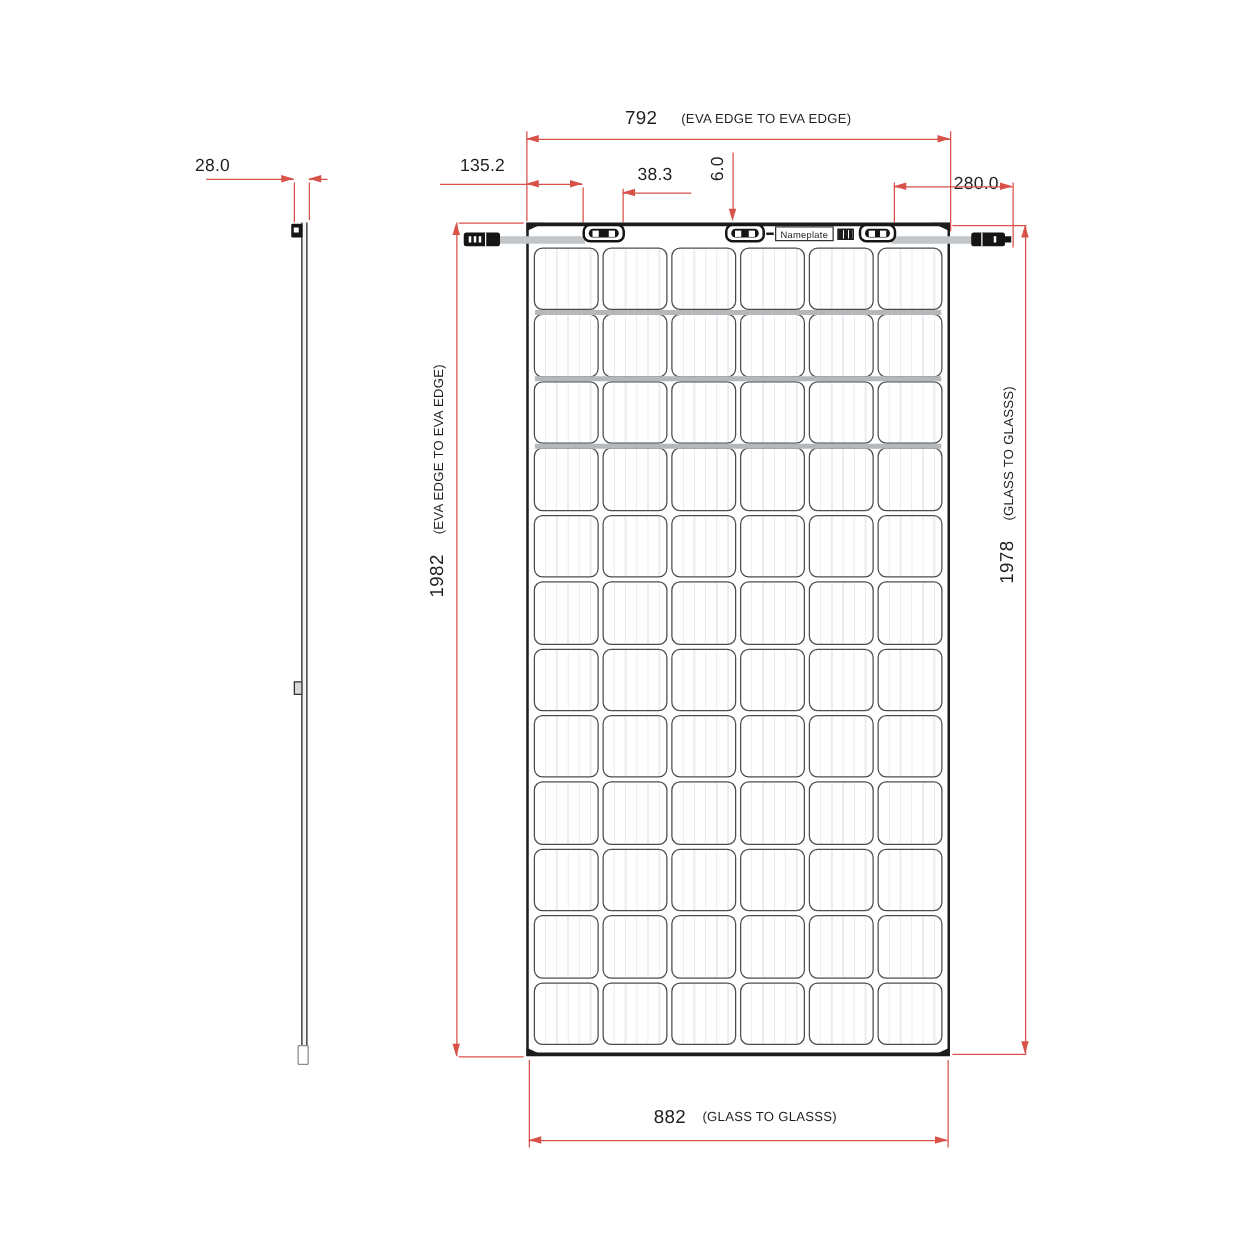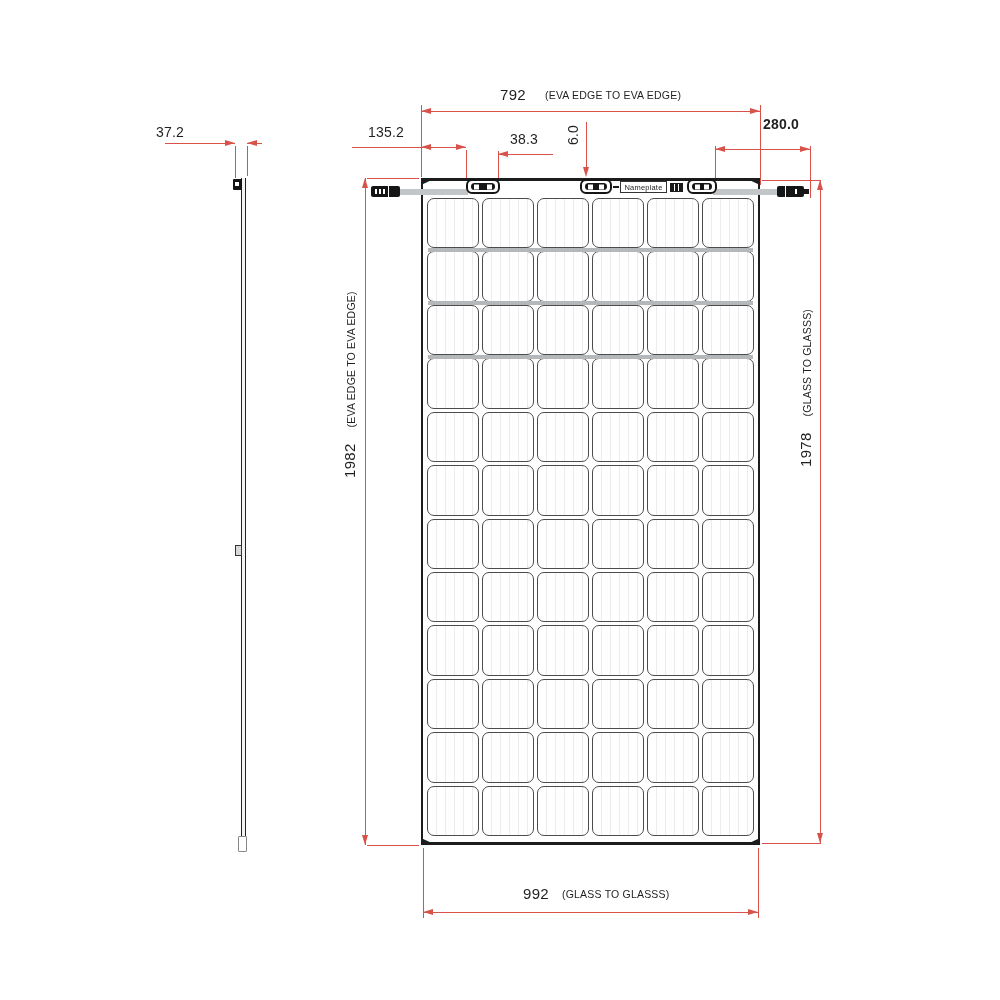--- a/index.html
+++ b/index.html
@@ -63,21 +63,21 @@
 <body>
 
 <div class="canvas">
 
   <div>
     <div class="side-bar"></div>
     <div class="side-jb"></div>
     <div class="side-mid"></div>
     <div class="side-cap"></div>
 
-    <div class="num-s" style="left:156px;top:124px;">37.2</div>
+    <div class="num-s" style="left:156px;top:124px;">28.0</div>
     <div class="hline" style="left:165px;top:143px;width:70px;"></div>
     <div class="ar ar-r" style="left:225px;top:139.5px;"></div>
     <div class="hline" style="left:247px;top:143px;width:15px;"></div>
     <div class="ar ar-l" style="left:247px;top:139.5px;"></div>
     <div class="vline" style="left:235px;top:146px;height:32px;"></div>
     <div class="vline" style="left:247px;top:146px;height:30px;"></div>
   </div>
 
   <div>
     <div class="num" style="left:500px;top:86px;">792</div>
@@ -106,21 +106,21 @@
 
   <div>
     <div class="rotwrap" style="left:573px;top:145px;">
       <div class="rot num-s" style="position:static;">6.0</div>
     </div>
     <div class="vline" style="left:586px;top:122px;height:48px;"></div>
     <div class="ar ar-d" style="left:582.5px;top:167px;"></div>
   </div>
 
   <div>
-    <div class="num-s" style="left:763px;top:116px;font-weight:bold;">280.0</div>
+    <div class="num-s" style="left:763px;top:138px;">280.0</div>
     <div class="hline" style="left:715px;top:149px;width:95px;"></div>
     <div class="ar ar-l" style="left:715px;top:145.5px;"></div>
     <div class="ar ar-r" style="left:800px;top:145.5px;"></div>
     <div class="vline" style="left:715px;top:146px;height:38px;"></div>
     <div class="vline" style="left:810px;top:146px;height:52px;"></div>
   </div>
 
   <div>
     <div class="vline" style="left:365px;top:178px;height:667px;"></div>
     <div class="ar ar-u" style="left:361.5px;top:178px;"></div>
@@ -141,21 +141,21 @@
     <div class="hline" style="left:762px;top:180px;width:59px;"></div>
     <div class="hline" style="left:762px;top:843px;width:59px;"></div>
     <div class="rotwrap" style="left:806px;top:467px;">
       <div class="rot" style="position:static;">
         <span class="n">1978</span><span class="l">(GLASS TO GLASSS)</span>
       </div>
     </div>
   </div>
 
   <div>
-    <div class="num" style="left:523px;top:885px;">992</div>
+    <div class="num" style="left:523px;top:885px;">882</div>
     <div class="lbl" style="left:562px;top:888px;">(GLASS TO GLASSS)</div>
     <div class="hline" style="left:423px;top:912px;width:335px;"></div>
     <div class="ar ar-l" style="left:423px;top:908.5px;"></div>
     <div class="ar ar-r" style="left:748px;top:908.5px;"></div>
     <div class="vline" style="left:423px;top:848px;height:70px;"></div>
     <div class="vline" style="left:758px;top:848px;height:70px;"></div>
   </div>
 
   <div class="cable" style="left:396px;top:189px;width:72px;"></div>
   <div class="cable" style="left:713px;top:189px;width:88px;"></div>

